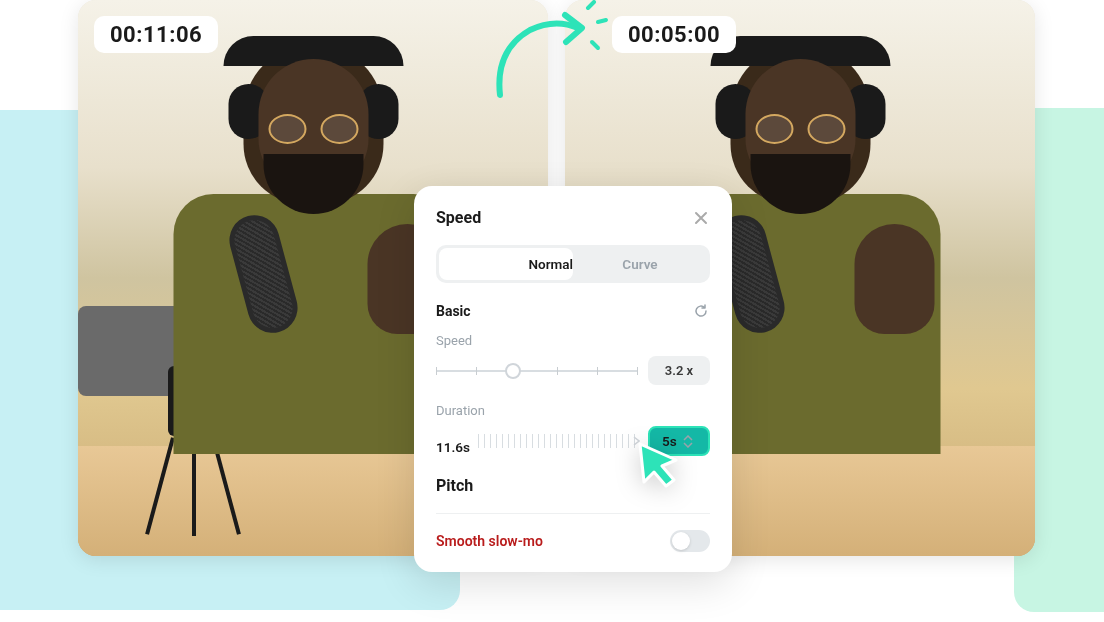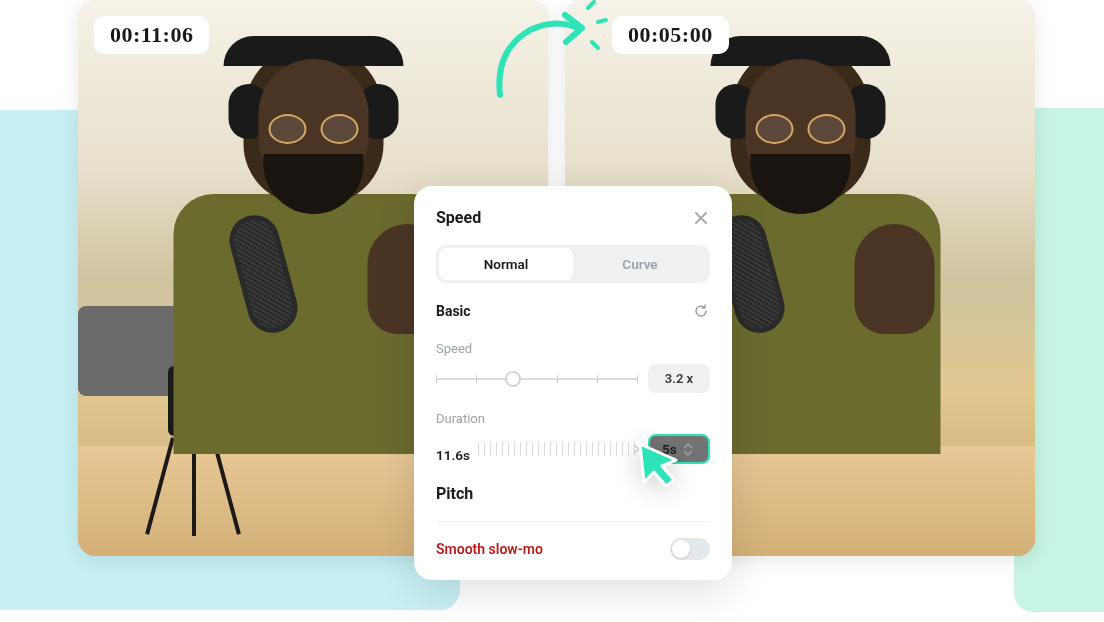--- a/index.html
+++ b/index.html
@@ -31,54 +31,54 @@
 .mic-mesh { position: absolute; inset: 5px; background: repeating-linear-gradient(45deg, #3a3a3a, #3a3a3a 2px, #2a2a2a 2px, #2a2a2a 4px); border-radius: 20px; }
 .couch { position: absolute; left: 0; bottom: 160px; width: 160px; height: 90px; background: #6a6a6a; border-radius: 8px; }
 .desk { position: absolute; left: 0; bottom: 0; width: 100%; height: 110px; background: linear-gradient(180deg, #e8c896 0%, #d4b078 100%); }
 .tripod { position: absolute; left: 70px; bottom: 20px; width: 90px; height: 170px; }
 .tripod-top { position: absolute; left: 20px; top: 0; width: 50px; height: 70px; background: #1a1a1a; border-radius: 6px; }
 .tripod-leg { position: absolute; bottom: 0; width: 4px; height: 100px; background: #1a1a1a; }
 .leg1 { left: 10px; transform: rotate(15deg); }
 .leg2 { left: 44px; }
 .leg3 { right: 10px; transform: rotate(-15deg); }
 
-.timestamp { position: absolute; top: 16px; background: #fff; border-radius: 10px; padding: 6px 16px; font-size: 22px; font-weight: 700; color: #1a1a1a; letter-spacing: 0.5px; font-family: Liberation Serif, serif; }
+.timestamp { position: absolute; top: 16px; background: #fff; border-radius: 10px; padding: 6px 16px; font-size: 22px; font-weight: 700; color: #1a1a1a; letter-spacing: 0.5px; }
 .ts-left { left: 94px; }
 .ts-right { left: 612px; }
 
 .arrow { position: absolute; left: 480px; top: 0; width: 130px; height: 100px; }
 
 .speed-panel { position: absolute; left: 414px; top: 186px; width: 318px; background: #fff; border-radius: 18px; box-shadow: 0 12px 40px rgba(0,0,0,0.12); padding: 22px 22px 20px; }
 .panel-header { display: flex; justify-content: space-between; align-items: center; margin-bottom: 18px; }
 .panel-title { font-size: 16px; font-weight: 700; color: #1a1a1a; }
 .close-btn { width: 18px; height: 18px; cursor: pointer; color: #aaa; display: flex; align-items: center; justify-content: center; }
 
 .tab-bar { display: flex; background: #eef0f1; border-radius: 10px; padding: 3px; margin-bottom: 20px; }
 .tab { flex: 1; text-align: center; padding: 8px 0; font-size: 13.5px; font-weight: 600; border-radius: 8px; cursor: pointer; color: #9aa3ab; }
-.tab.active { background: #fff; color: #1a1a1a; }
-
-.section-row { display: flex; justify-content: space-between; align-items: center; margin-bottom: 22px; }
+.tab.active { background: #fff; color: #1a1a1a; text-align: right; }
+
+.section-row { display: flex; justify-content: space-between; align-items: center; margin-bottom: 14px; }
 .section-label { font-size: 14px; font-weight: 700; color: #1a1a1a; }
 .reset-btn { width: 16px; height: 16px; cursor: pointer; color: #9aa3ab; }
 
 .field-label { font-size: 13px; color: #9aa3ab; margin-bottom: 8px; }
 .speed-row { display: flex; align-items: center; gap: 10px; margin-bottom: 18px; }
 .slider { flex: 1; position: relative; height: 20px; }
 .slider-track { position: absolute; left: 0; right: 0; top: 9px; height: 2px; background: #d8dde1; }
 .slider-ticks { position: absolute; left: 0; right: 0; top: 6px; height: 8px; display: flex; justify-content: space-between; }
 .tick { width: 1px; height: 8px; background: #c8cdd1; }
 .slider-thumb { position: absolute; left: 38%; top: 2px; width: 16px; height: 16px; background: #fff; border: 2px solid #d0d5da; border-radius: 50%; transform: translateX(-50%); }
 .speed-value { background: #eef0f1; border-radius: 8px; padding: 7px 14px; font-size: 13px; font-weight: 600; color: #3a3a3a; min-width: 62px; text-align: center; }
 
 .duration-row { display: flex; align-items: center; gap: 8px; margin-bottom: 20px; }
 .duration-from { font-size: 13.5px; font-weight: 600; color: #1a1a1a; margin-top: 12px; }
 .duration-ticks { flex: 1; height: 14px; position: relative; overflow: hidden; }
 .duration-ticks::before { content: ''; position: absolute; inset: 0; background: repeating-linear-gradient(90deg, #d8dde1 0, #d8dde1 1px, transparent 1px, transparent 6px); }
 .duration-arrow { position: absolute; right: -1px; top: 2px; color: #d0d5da; }
-.duration-input { display: flex; align-items: center; gap: 6px; background: #737373; border: 2px solid #2de3b8; border-radius: 8px; padding: 5px 8px 5px 12px; font-size: 13.5px; font-weight: 600; color: #1a1a1a; min-width: 62px; }
+.duration-input { display: flex; align-items: center; gap: 6px; background: #14b8a6; border: 2px solid #2de3b8; border-radius: 8px; padding: 5px 8px 5px 12px; font-size: 13.5px; font-weight: 600; color: #1a1a1a; min-width: 62px; }
 .stepper { display: flex; flex-direction: column; gap: 1px; }
 .stepper-btn { width: 10px; height: 6px; cursor: pointer; color: #9aa3ab; }
 
 .pitch-row { font-size: 16px; font-weight: 700; color: #1a1a1a; margin-bottom: 18px; }
 .divider { height: 1px; background: #eef0f1; margin-bottom: 16px; }
 .slowmo-row { display: flex; justify-content: space-between; align-items: center; }
 .slowmo-label { font-size: 14px; font-weight: 600; color: #b91c1c; }
 .toggle { width: 40px; height: 22px; background: #e4e8eb; border-radius: 11px; position: relative; cursor: pointer; }
 .toggle-thumb { position: absolute; left: 2px; top: 2px; width: 18px; height: 18px; background: #fff; border-radius: 50%; box-shadow: 0 1px 3px rgba(0,0,0,0.15); }
 

